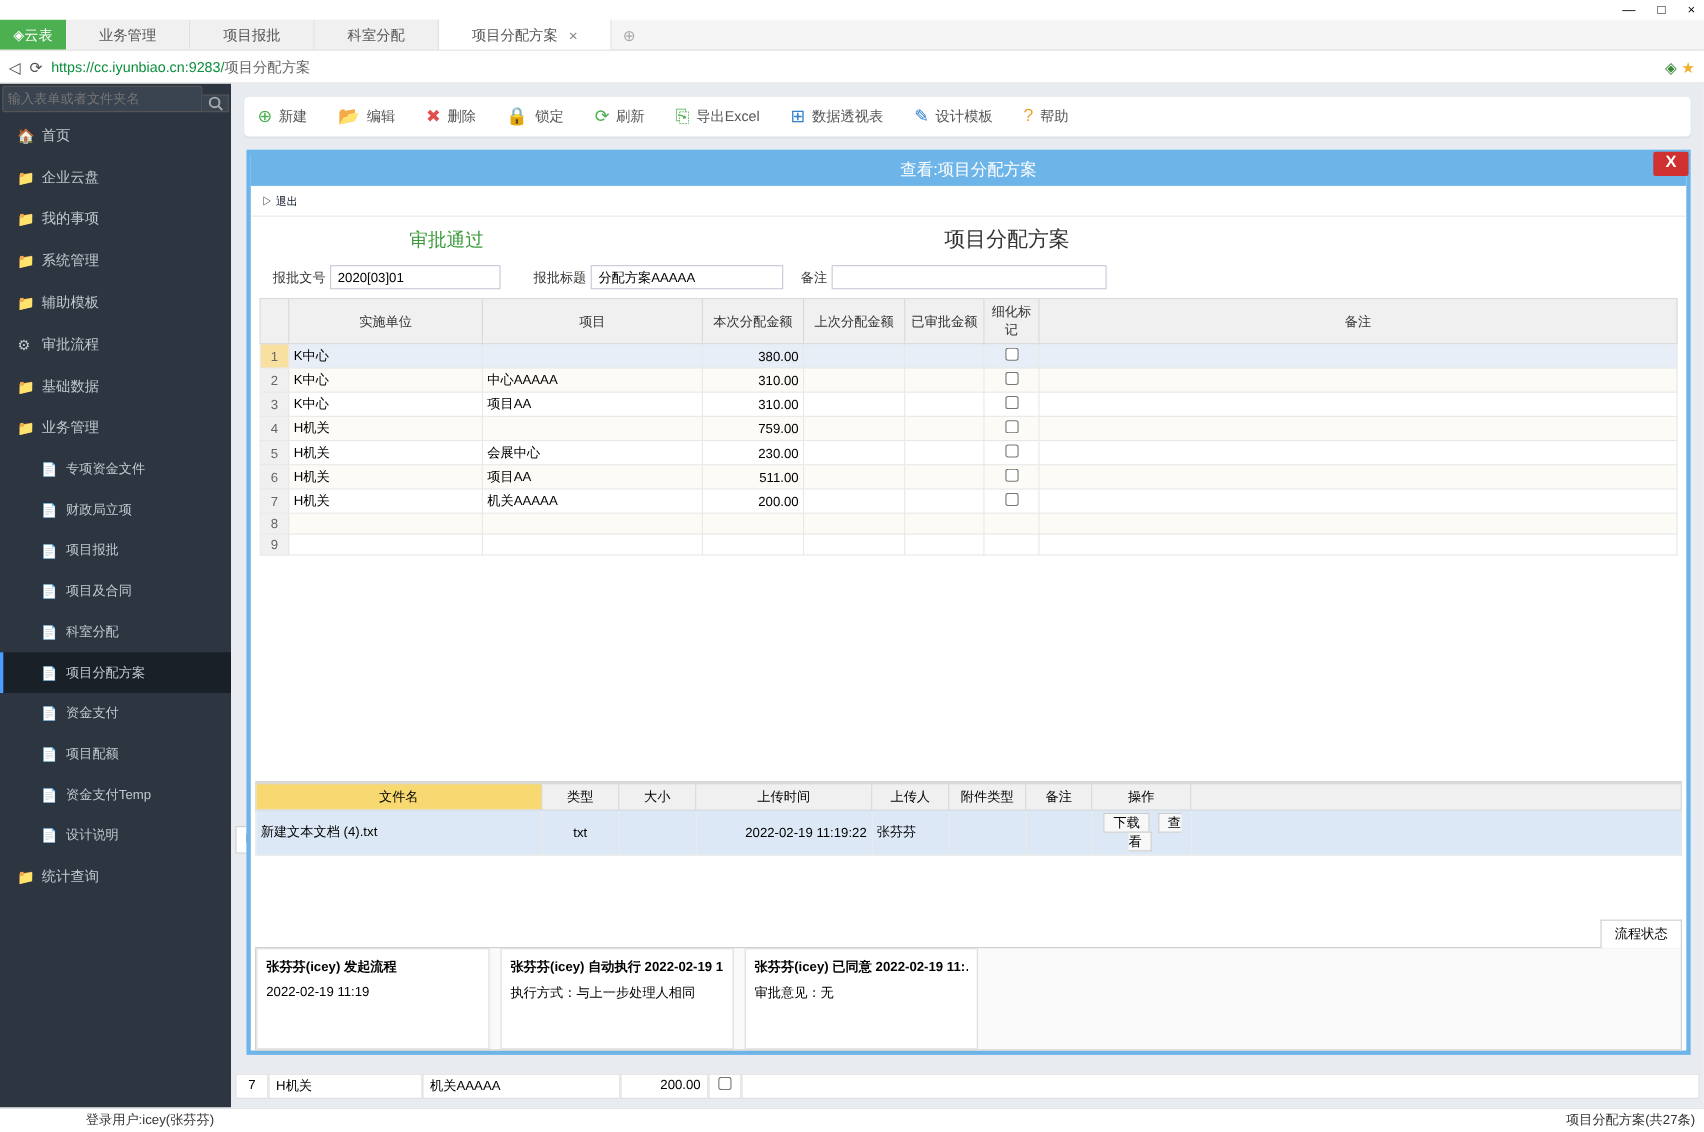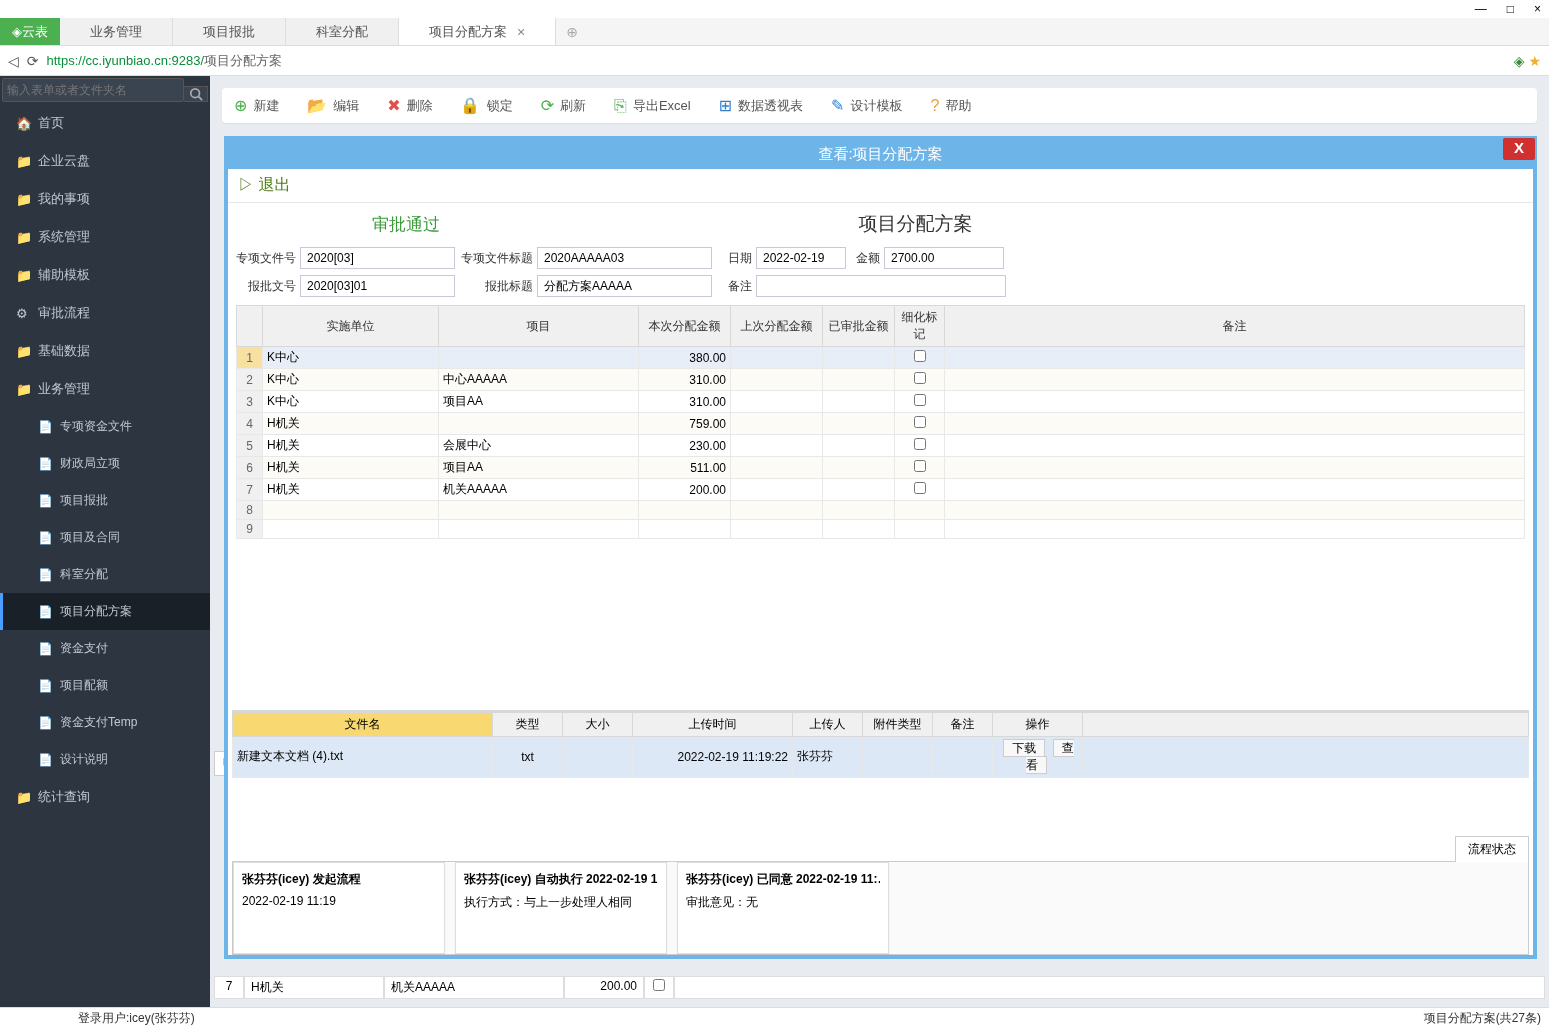--- a/index.html
+++ b/index.html
@@ -41,21 +41,21 @@
     .toolbar-btn .ticon { margin-right: 6px; font-size: 16px; }
     .tc-green { color: #4CAF50; }
     .tc-orange { color: #f0a030; }
     .tc-red { color: #e05050; }
     .tc-blue { color: #3080d0; }
     
     .modal { position: absolute; top: 60px; left: 14px; right: 12px; bottom: 48px; border: 4px solid #6db5e8; background: #fff; display: flex; flex-direction: column; }
     .modal-title { background: #6db5e8; color: #fff; text-align: center; padding: 5px; font-size: 15px; position: relative; }
     .modal-close { position: absolute; right: -2px; top: -2px; background: #d03030; color: #fff; width: 32px; height: 22px; text-align: center; line-height: 20px; border-radius: 2px; cursor: pointer; font-weight: bold;}
     .modal-exit { padding: 6px 10px; border-bottom: 1px solid #e8e8e8; }
-    .modal-exit span { cursor: pointer; color: #4d7c0f; font-size: 16px;}
+    .modal-exit span { cursor: pointer; color: #0f172a; font-size: 10px;}
     
     .form-area { padding: 8px; }
     .form-title-row { display: flex; align-items: center; margin-bottom: 10px;}
     .approved { color: #3a9a3a; font-size: 17px; font-weight: 500; margin-left: 70px; width: 200px; text-align: center;}
     .form-main-title { font-size: 19px; color: #333; flex: 1; text-align: center; margin-right: 200px;}
     
     .form-row { display: flex; align-items: center; margin-bottom: 6px; }
     .form-label { width: 60px; text-align: right; margin-right: 4px; font-size: 12px; color: #333; }
     .form-input { border: 1px solid #c8c8d8; padding: 3px 6px; font-size: 12px; height: 22px; background: #fff;}
     .w150 { width: 155px; }
@@ -277,30 +277,20 @@
         <div class="modal-close">X</div>
       </div>
       <div class="modal-exit">
         <span>▷ <span>退出</span></span>
       </div>
 
       <div class="form-area">
         <div class="form-title-row">
           <div class="approved">审批通过</div>
           <div class="form-main-title">项目分配方案</div>
-        </div>
-        <div class="form-row">
-          <span class="form-label">专项文件号</span>
-          <input class="form-input w150" value="2020[03]" style="">
-          <span class="form-label" style="width:78px">专项文件标题</span>
-          <input class="form-input w170" value="2020AAAAA03" style="">
-          <span class="form-label" style="width:40px">日期</span>
-          <input class="form-input w90" value="2022-02-19" style="">
-          <span class="form-label" style="width:34px">金额</span>
-          <input class="form-input w120" value="2700.00" style="">
         </div>
         <div class="form-row">
           <span class="form-label">报批文号</span>
           <input class="form-input w150" value="2020[03]01" style="">
           <span class="form-label" style="width:78px">报批标题</span>
           <input class="form-input w170" value="分配方案AAAAA" style="">
           <span class="form-label" style="width:40px">备注</span>
           <input class="form-input w250" value="" style="">
         </div>
 

